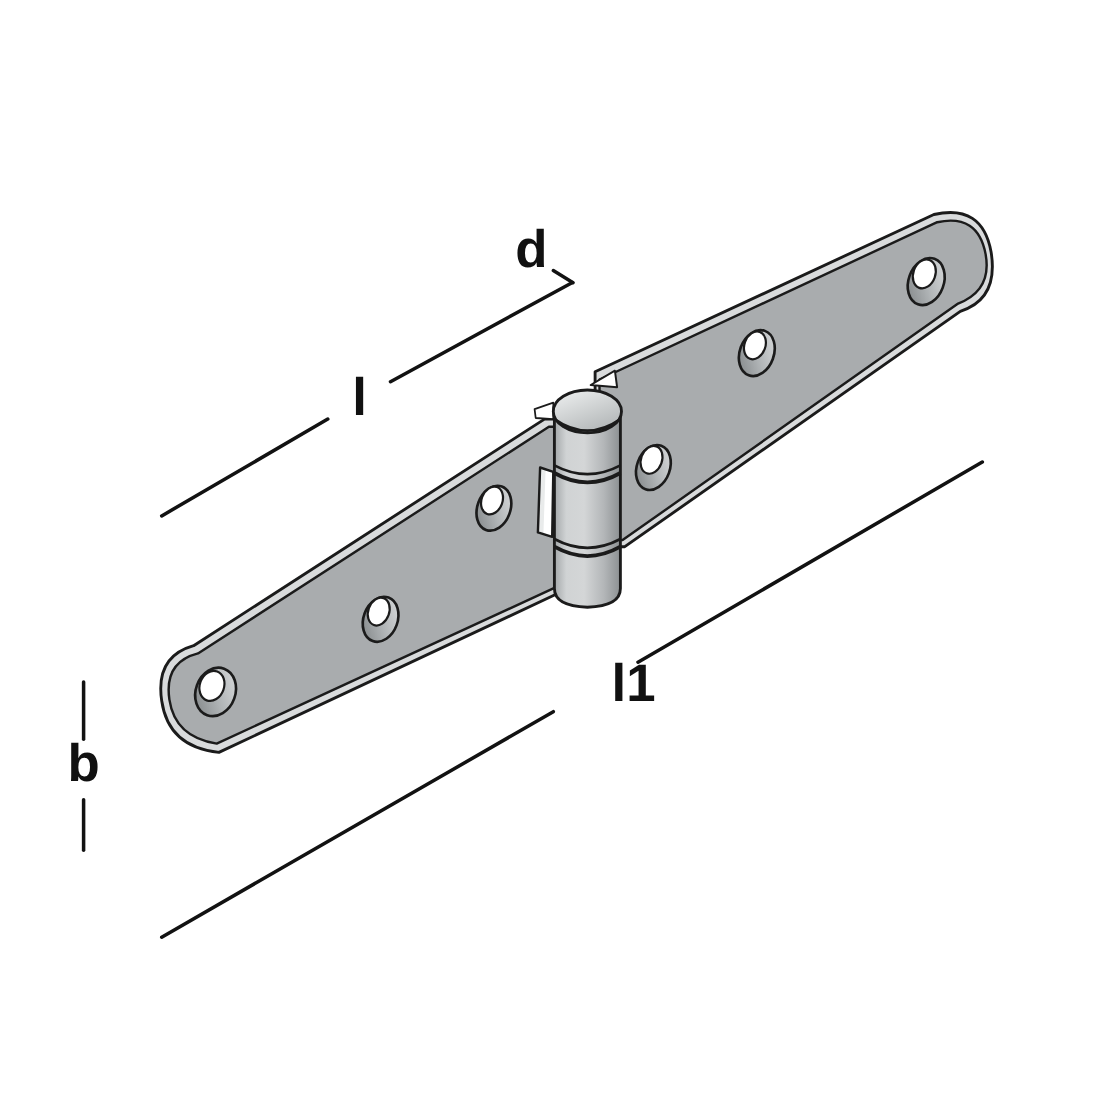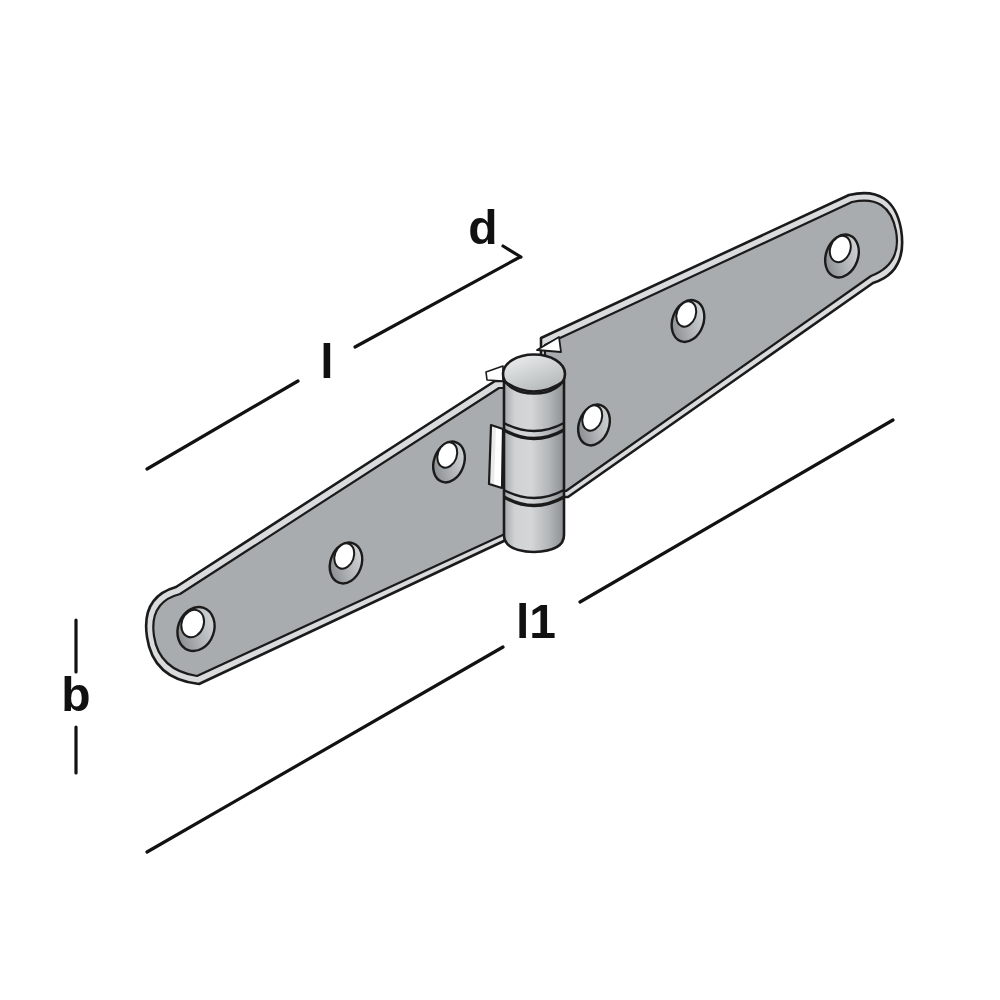--- a/index.html
+++ b/index.html
@@ -18,21 +18,21 @@
     font-weight:700;
     font-size:48px;
     line-height:1;
     color:#111111;
     letter-spacing:0px;
     white-space:nowrap;
     user-select:none;
   }
   #label-d {left:483px;top:228px;}
   #label-l {left:327px;top:362px;}
-  #label-l1{left:536px;top:622px;}
+  #label-l1{left:576px;top:622px;}
   #label-b {left:76px; top:695px;}
 </style>
 </head>
 <body>
 
 <div class="canvas">
 
   <svg class="diagram-svg" width="1000" height="1000" viewBox="0 0 1000 1000">
     <defs>
       <linearGradient id="gradBarrel" x1="0" y1="0" x2="1" y2="0">

